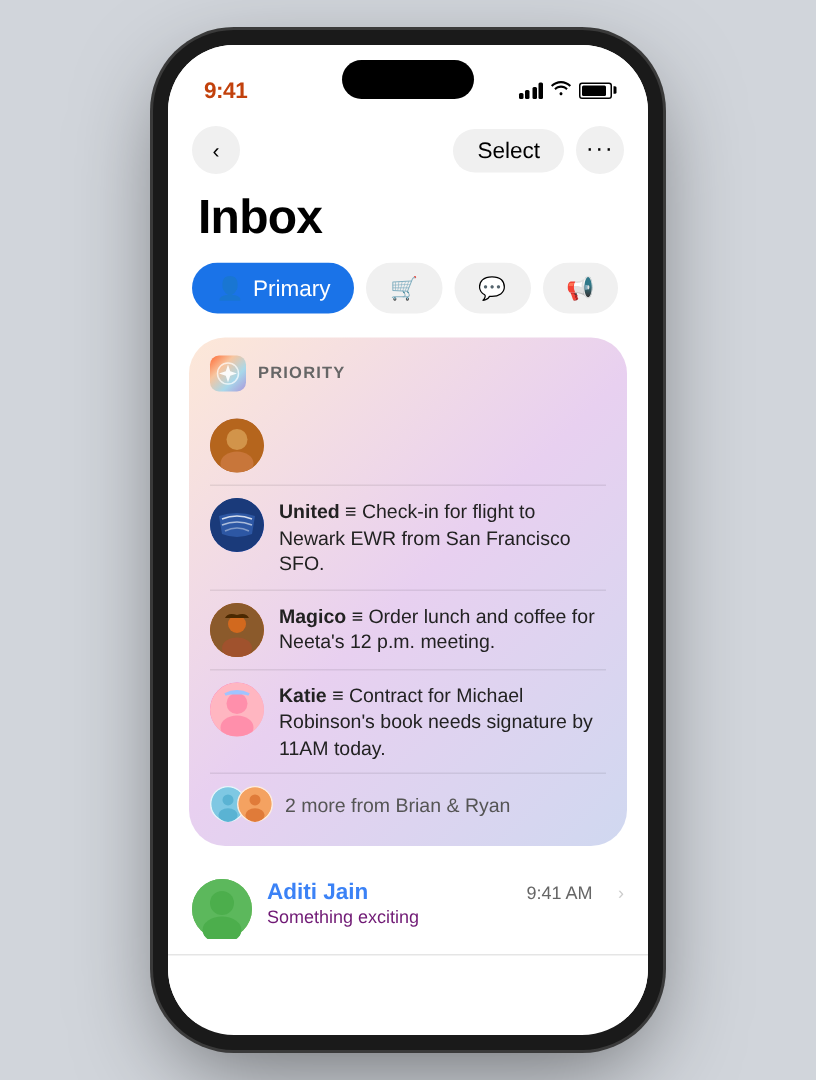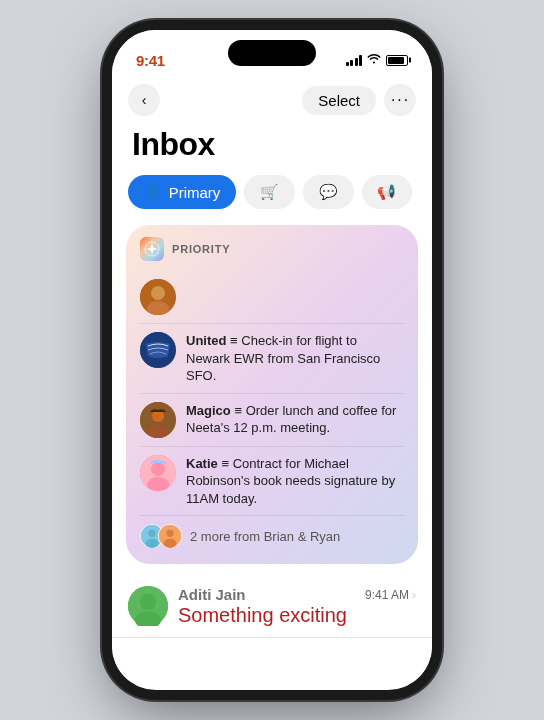--- a/index.html
+++ b/index.html
@@ -306,32 +306,32 @@
       flex: 1;
     }
     .list-header {
       display: flex;
       justify-content: space-between;
       align-items: center;
     }
     .list-name {
       font-size: 15px;
       font-weight: 600;
-      color: #737373;
+      color: #3b82f6;
     }
     .list-time {
       font-size: 12px;
       color: #666;
       display: flex;
       align-items: center;
-      gap: 3px;
+      gap: 17px;
     }
     .list-subject {
-      font-size: 20px;
-      color: #b91c1c;
+      font-size: 12px;
+      color: #701a75;
       margin-top: 1px;
     }
     .list-preview {
       font-size: 13px;
       color: #888;
       white-space: nowrap;
       overflow: hidden;
       text-overflow: ellipsis;
       max-width: 220px;
     }

